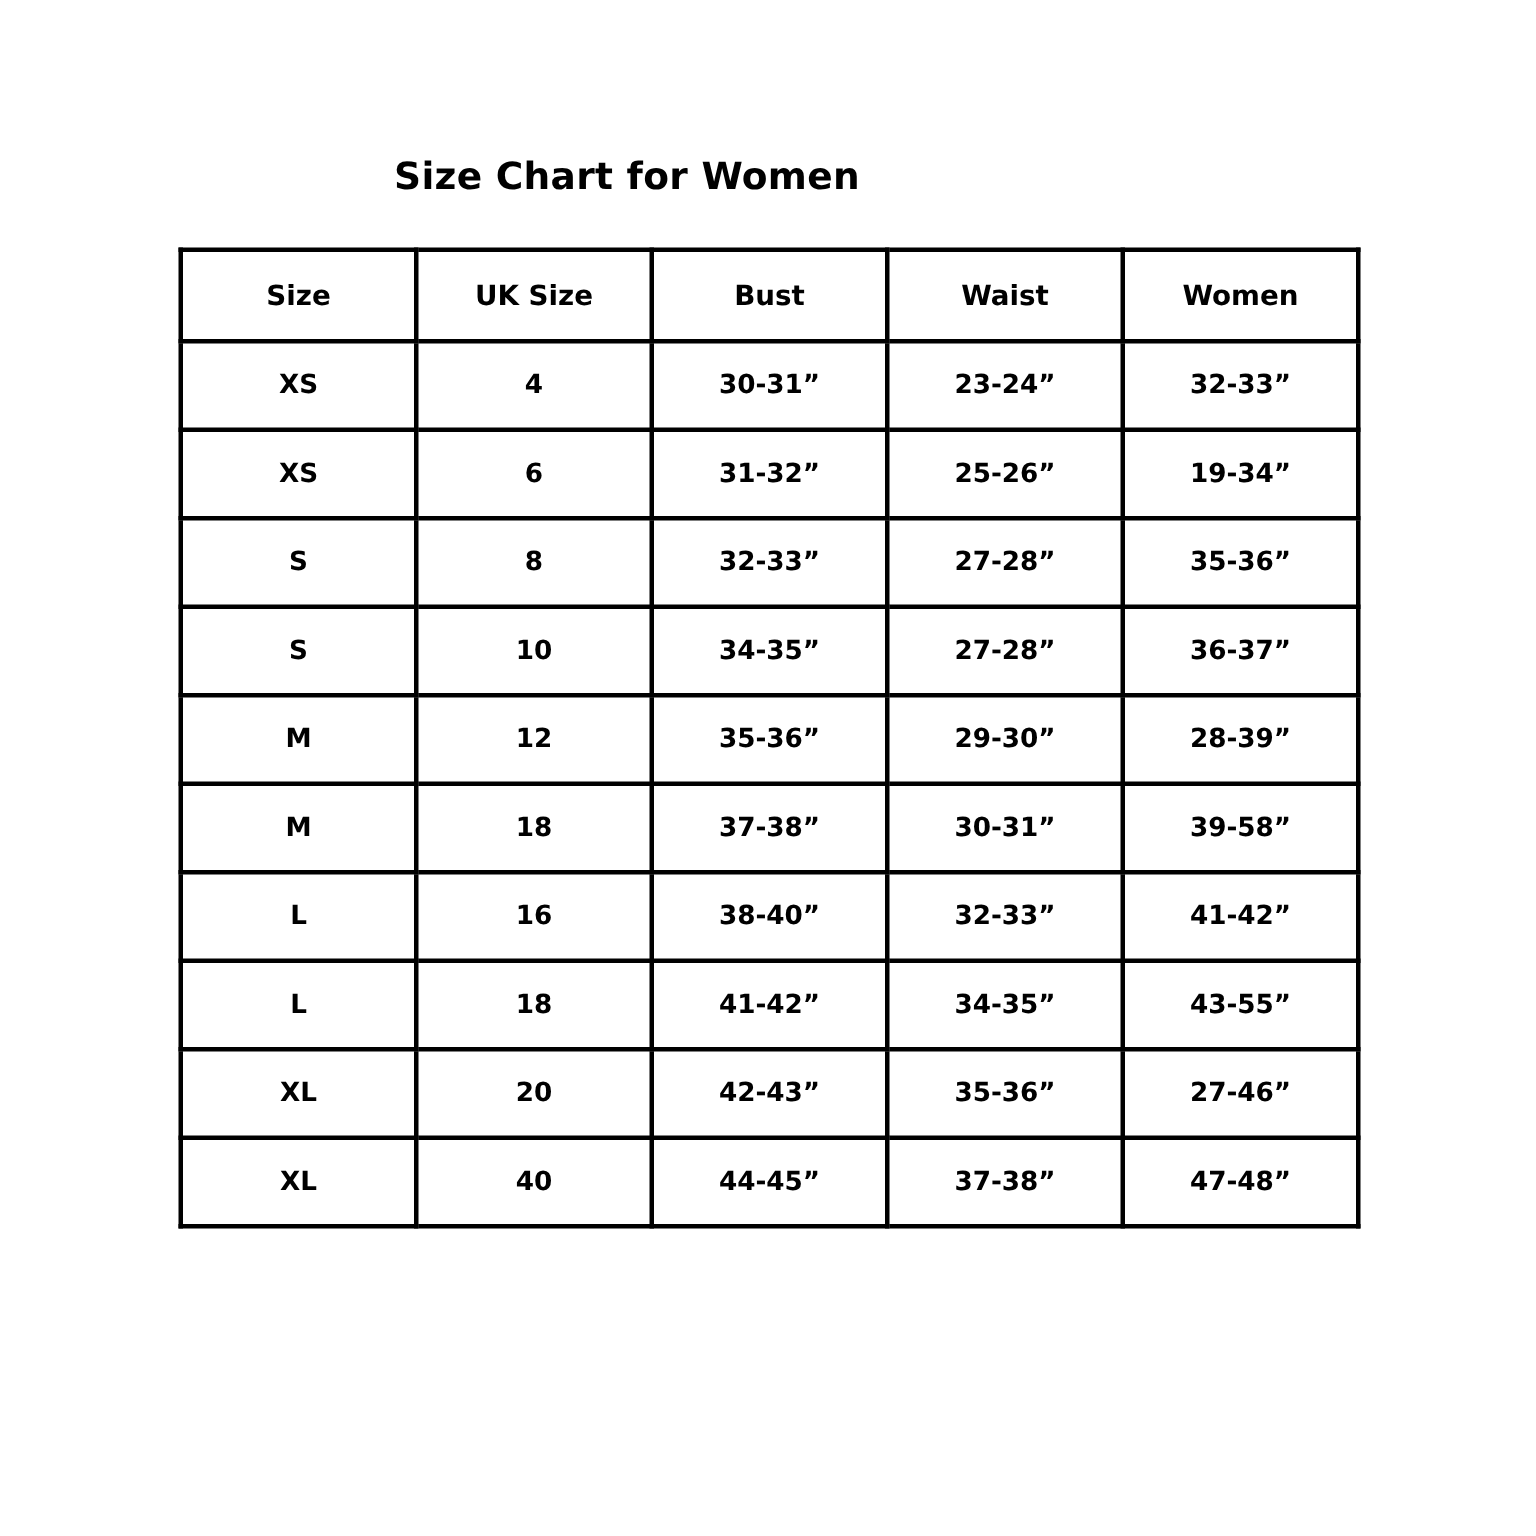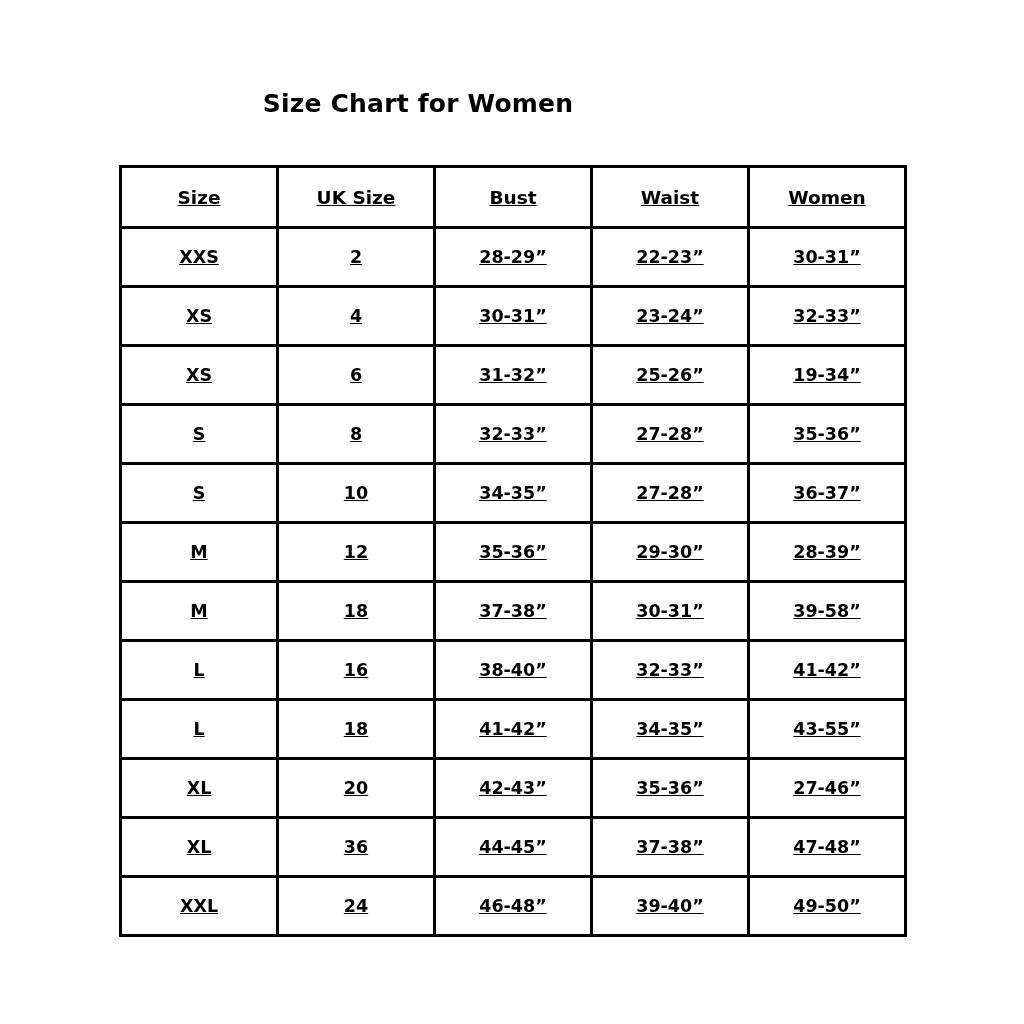--- a/index.html
+++ b/index.html
@@ -15,34 +15,33 @@
     overflow: hidden;
   }
   .page {
     width: 1024px;
     height: 1024px;
     position: relative;
     box-sizing: border-box;
   }
   .chart-title {
     position: absolute;
-    top: 89px;
+    top: 103px;
     left: 0;
     width: 836px;
     text-align: center;
     font-size: 25px;
     font-weight: bold;
     letter-spacing: 0.2px;
   }
   .table-wrap {
     position: absolute;
     top: 165px;
     left: 119px;
     width: 785px;
-    text-decoration: underline;
   }
   table.size-chart {
     border-collapse: collapse;
     width: 785px;
     table-layout: fixed;
   }
   table.size-chart th,
   table.size-chart td {
     border: 3px solid #000000;
     text-align: center;
@@ -82,27 +81,20 @@
       <thead>
         <tr>
           <th>Size</th>
           <th>UK Size</th>
           <th>Bust</th>
           <th>Waist</th>
           <th>Women</th>
         </tr>
       </thead>
       <tbody>
-        <tr>
-          <td>XXS</td>
-          <td>2</td>
-          <td>28-29”</td>
-          <td>22-23”</td>
-          <td>30-31”</td>
-        </tr>
         <tr>
           <td>XS</td>
           <td>4</td>
           <td>30-31”</td>
           <td>23-24”</td>
           <td>32-33”</td>
         </tr>
         <tr>
           <td>XS</td>
           <td>6</td>
@@ -154,29 +146,22 @@
         </tr>
         <tr>
           <td>XL</td>
           <td>20</td>
           <td>42-43”</td>
           <td>35-36”</td>
           <td>27-46”</td>
         </tr>
         <tr>
           <td>XL</td>
-          <td>36</td>
+          <td>40</td>
           <td>44-45”</td>
           <td>37-38”</td>
           <td>47-48”</td>
-        </tr>
-        <tr>
-          <td>XXL</td>
-          <td>24</td>
-          <td>46-48”</td>
-          <td>39-40”</td>
-          <td>49-50”</td>
         </tr>
       </tbody>
     </table>
   </div>
 
 </div>
 
 </body></html>

